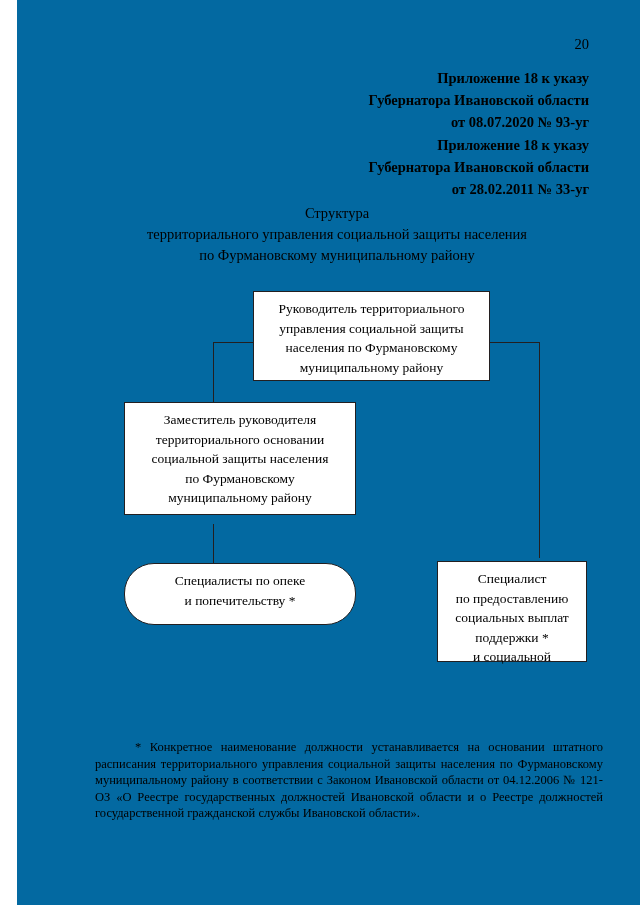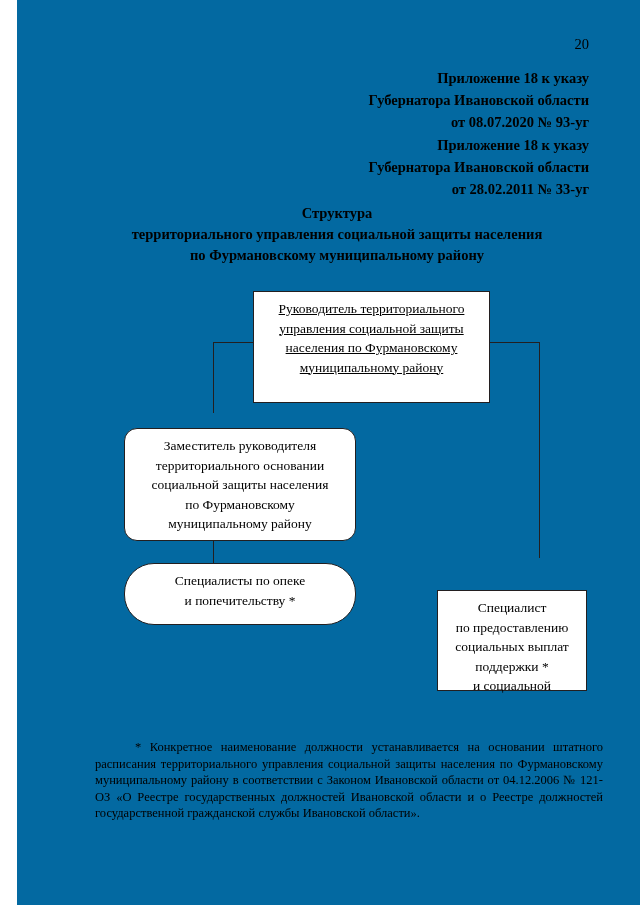--- a/index.html
+++ b/index.html
@@ -44,21 +44,21 @@
   #appendix-1 { top: 134px; }
   .appendix-line { display: block; white-space: pre; font-weight: bold; }
 
   
   .doc-title {
     position: absolute;
     top: 203px;
     left: 50px;
     width: 540px;
     text-align: center;
-    font-weight: bold;
+    font-weight: normal;
     font-size: 14.5px;
     line-height: 21px;
   }
   .doc-title span { display: block; }
 
   
   #org-chart {
     position: absolute;
     top: 0;
     left: 0;
@@ -74,24 +74,24 @@
     font-size: 13.5px;
     line-height: 19.5px;
     z-index: 2;
   }
   .node-text {
     display: block;
     padding-top: 7px;
   }
   .node-text span { display: block; white-space: nowrap; }
 
-  #node-head      { left: 236px; top: 291px; width: 237px; height: 112px; text-decoration: underline; }
-  #node-deputy    { left: 107px; top: 428px; width: 232px; height: 113px; border-radius: 13px; }
+  #node-head      { left: 236px; top: 291px; width: 237px; height: 90px; }
+  #node-deputy    { left: 107px; top: 402px; width: 232px; height: 113px; }
   #node-guard     { left: 107px; top: 563px; width: 232px; height: 62px; border-radius: 30px; }
-  #node-payments  { left: 420px; top: 590px; width: 150px; height: 101px; }
+  #node-payments  { left: 420px; top: 561px; width: 150px; height: 101px; }
 
   
   .conn {
     position: absolute;
     background: #231f20;
     z-index: 1;
   }
   .conn-h { height: 1px; }
   .conn-v { width: 1px; }
 

